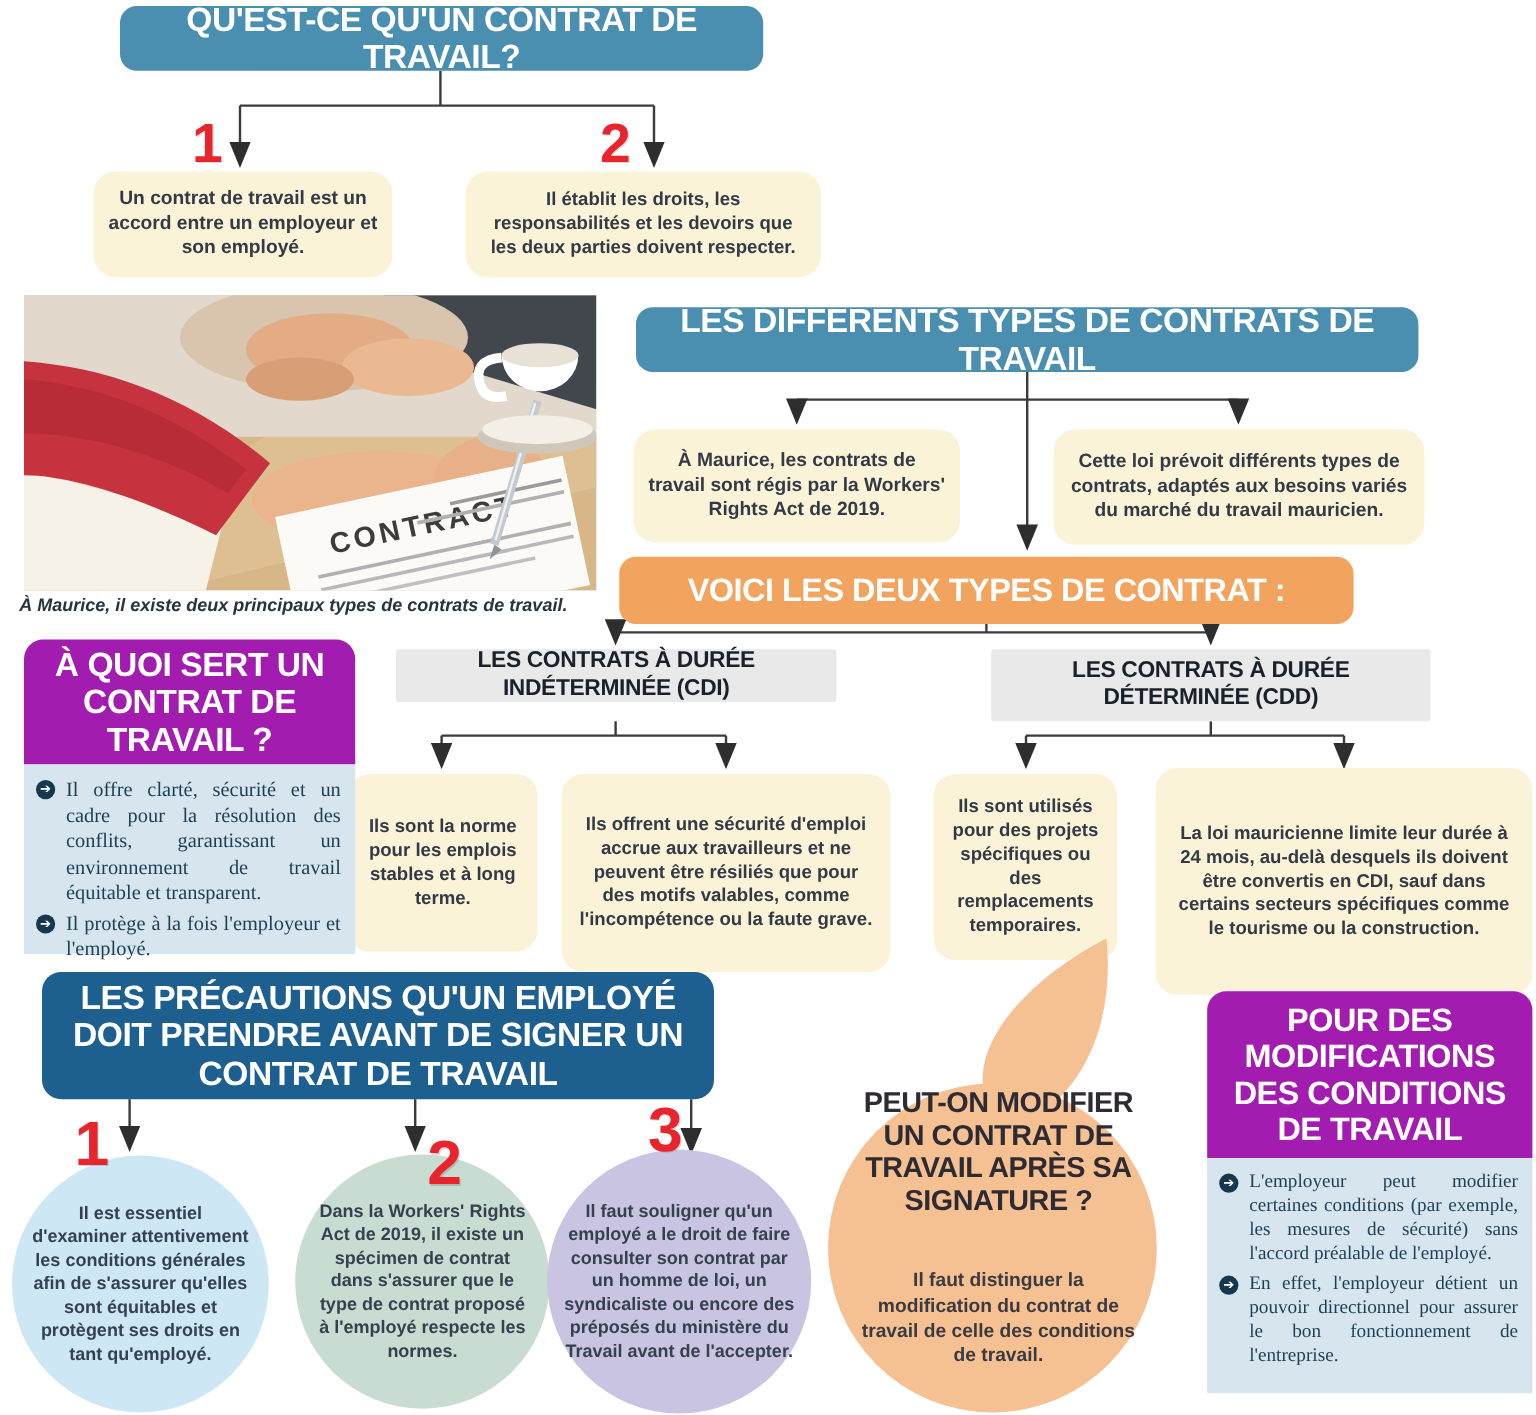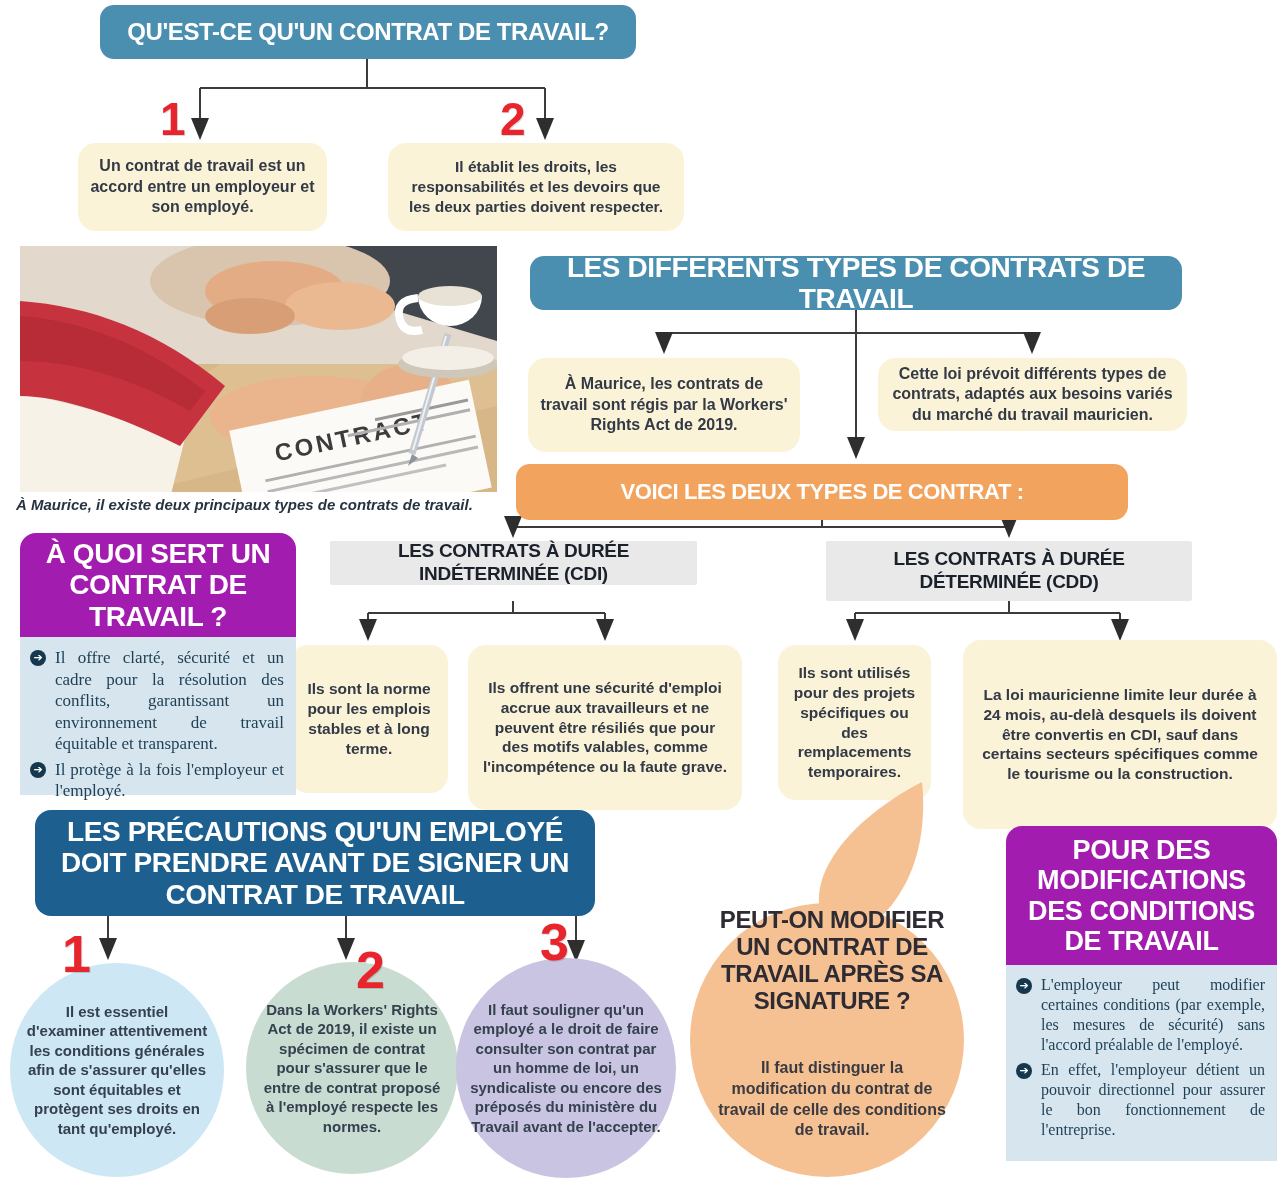--- a/index.html
+++ b/index.html
@@ -78,21 +78,21 @@
         <path d="M855,613 H1120"></path>
       <path d="M855,613 V637" marker-end="url(#ah)"></path>
         <path d="M1120,613 V637" marker-end="url(#ah)"></path>
 
       <path d="M108,916 V956" marker-end="url(#ah)"></path>
       <path d="M346,916 V956" marker-end="url(#ah)"></path>
       <path d="M576,916 V958" marker-end="url(#ah)"></path>
     </g>
   </svg>
 
-  <div class="abs hdr hdr-blue" style="left:100px;top:5px;width:536px;height:54px;font-size:24px">QU'EST-CE QU'UN CONTRAT DE TRAVAIL?</div>
+  <div class="abs hdr hdr-blue" style="left:100px;top:5px;width:536px;height:54px;font-size:28px">QU'EST-CE QU'UN CONTRAT DE TRAVAIL?</div>
   <div class="abs rednum" style="left:160px;top:96px">1</div>
   <div class="abs rednum" style="left:500px;top:96px">2</div>
   <div class="abs ybox" style="left:78px;top:143px;width:249px;height:88px;font-size:16px">Un contrat de travail est un accord entre un employeur et son employé.</div>
   <div class="abs ybox" style="left:388px;top:143px;width:296px;height:88px;font-size:15.5px">Il établit les droits, les responsabilités et les devoirs que les deux parties doivent respecter.</div>
 
   <svg class="abs" style="left:20px;top:246px;z-index:2" width="477" height="246" viewBox="0 0 477 246">
     <rect width="477" height="246" fill="#cfc3b4"></rect>
     <rect x="0" y="0" width="477" height="120" fill="#e2d8cb"></rect>
     <polygon points="300,0 477,0 477,95 360,60" fill="#42474e"></polygon>
     <ellipse cx="250" cy="35" rx="120" ry="45" fill="#d9c4ad"></ellipse>
@@ -146,22 +146,22 @@
       <ellipse cx="428" cy="112" rx="46" ry="12" fill="#f3efe7"></ellipse>
       <path d="M398,50 a32,30 0 1,0 64,0 z" fill="#ffffff"></path>
       <ellipse cx="430" cy="50" rx="32" ry="10" fill="#e8e2d6"></ellipse>
       <path d="M398,52 q-24,2 -18,22 q4,14 22,10" fill="none" stroke="#ffffff" stroke-width="8"></path>
     </g>
   </svg>
   <div class="abs caption" style="left:16px;top:496px;width:500px">À Maurice, il existe deux principaux types de contrats de travail.</div>
 
   <div class="abs hdr hdr-blue" style="left:530px;top:256px;width:652px;height:54px;font-size:28px">LES DIFFÉRENTS TYPES DE CONTRATS DE TRAVAIL</div>
   <div class="abs ybox" style="left:528px;top:358px;width:272px;height:94px;font-size:16px">À Maurice, les contrats de travail sont régis par la Workers' Rights Act de 2019.</div>
-  <div class="abs ybox" style="left:878px;top:358px;width:309px;height:73px;font-size:16px">Cette loi prévoit différents types de contrats, adaptés aux besoins variés du marché du travail mauricien.</div>
-  <div class="abs hdr hdr-orange" style="left:516px;top:464px;width:612px;height:56px;font-size:22px">VOICI LES DEUX TYPES DE CONTRAT :</div>
+  <div class="abs ybox" style="left:878px;top:358px;width:309px;height:96px;font-size:16px">Cette loi prévoit différents types de contrats, adaptés aux besoins variés du marché du travail mauricien.</div>
+  <div class="abs hdr hdr-orange" style="left:516px;top:464px;width:612px;height:56px;font-size:27px">VOICI LES DEUX TYPES DE CONTRAT :</div>
 
   <div class="abs hdr hdr-gray" style="left:330px;top:541px;width:367px;height:44px;font-size:19px;line-height:1.2;padding:4px 26px">LES CONTRATS À DURÉE INDÉTERMINÉE (CDI)</div>
   <div class="abs hdr hdr-gray" style="left:826px;top:541px;width:366px;height:60px;font-size:19px;line-height:1.2;padding:4px 8px">LES CONTRATS À DURÉE DÉTERMINÉE (CDD)</div>
 
   <div class="abs ybox" style="left:290px;top:645px;width:158px;height:148px;font-size:15.5px">Ils sont la norme pour les emplois stables et à long terme.</div>
   <div class="abs ybox" style="left:468px;top:645px;width:274px;height:165px;font-size:15.5px">Ils offrent une sécurité d'emploi accrue aux travailleurs et ne peuvent être résiliés que pour des motifs valables, comme l'incompétence ou la faute grave.</div>
 
   <div class="abs ybox" style="left:778px;top:645px;width:153px;height:155px;font-size:15.5px">Ils sont utilisés pour des projets spécifiques ou des remplacements temporaires.</div>
   <div class="abs ybox" style="left:963px;top:640px;width:314px;height:189px;font-size:15.5px">La loi mauricienne limite leur durée à 24 mois, au-delà desquels ils doivent être convertis en CDI, sauf dans certains secteurs spécifiques comme le tourisme ou la construction.</div>
 
@@ -179,21 +179,21 @@
     </ul>
   </div>
 
   <div class="abs hdr hdr-dark" style="left:35px;top:810px;width:560px;height:106px;font-size:28px;padding:6px 20px">LES PRÉCAUTIONS QU'UN EMPLOYÉ DOIT PRENDRE AVANT DE SIGNER UN CONTRAT DE TRAVAIL</div>
 
   <div class="abs rednum" style="left:62px;top:928px;font-size:52px">1</div>
   <div class="abs rednum" style="left:356px;top:944px;font-size:52px">2</div>
   <div class="abs rednum" style="left:540px;top:916px;font-size:52px">3</div>
 
   <div class="abs circle" style="left:10px;top:963px;width:214px;height:214px;background:#cde7f5;font-size:15px;padding:16px">Il est essentiel d'examiner attentivement les conditions générales afin de s'assurer qu'elles sont équitables et protègent ses droits en tant qu'employé.</div>
-  <div class="abs circle" style="left:246px;top:962px;width:212px;height:212px;background:#c9dcd2;font-size:15px;padding:16px">Dans la Workers' Rights Act de 2019, il existe un spécimen de contrat pour s'assurer que le entre de contrat proposé à l'employé respecte les normes.</div>
+  <div class="abs circle" style="left:246px;top:962px;width:212px;height:212px;background:#c9dcd2;font-size:15px;padding:16px">Dans la Workers' Rights Act de 2019, il existe un spécimen de contrat dans s'assurer que le type de contrat proposé à l'employé respecte les normes.</div>
   <div class="abs circle" style="left:456px;top:958px;width:220px;height:220px;background:#c9c4e1;font-size:15px;padding:14px">Il faut souligner qu'un employé a le droit de faire consulter son contrat par un homme de loi, un syndicaliste ou encore des préposés du ministère du Travail avant de l'accepter.</div>
 
   <svg class="abs" style="left:690px;top:770px;z-index:2" width="288" height="409" viewBox="0 0 288 409">
     <g fill="#f5c193">
       <circle cx="137" cy="270" r="137"></circle>
       <path d="M232,12 C240,90 207,152 150,172 C98,128 148,55 232,12 Z"></path>
     </g>
   </svg>
   <div class="abs bubble-title" style="left:700px;top:906px;width:264px;font-size:24px">PEUT-ON MODIFIER UN CONTRAT DE TRAVAIL APRÈS SA SIGNATURE ?</div>
   <div class="abs bubble-text" style="left:718px;top:1058px;width:228px;font-size:16px">Il faut distinguer la modification du contrat de travail de celle des conditions de travail.</div>

